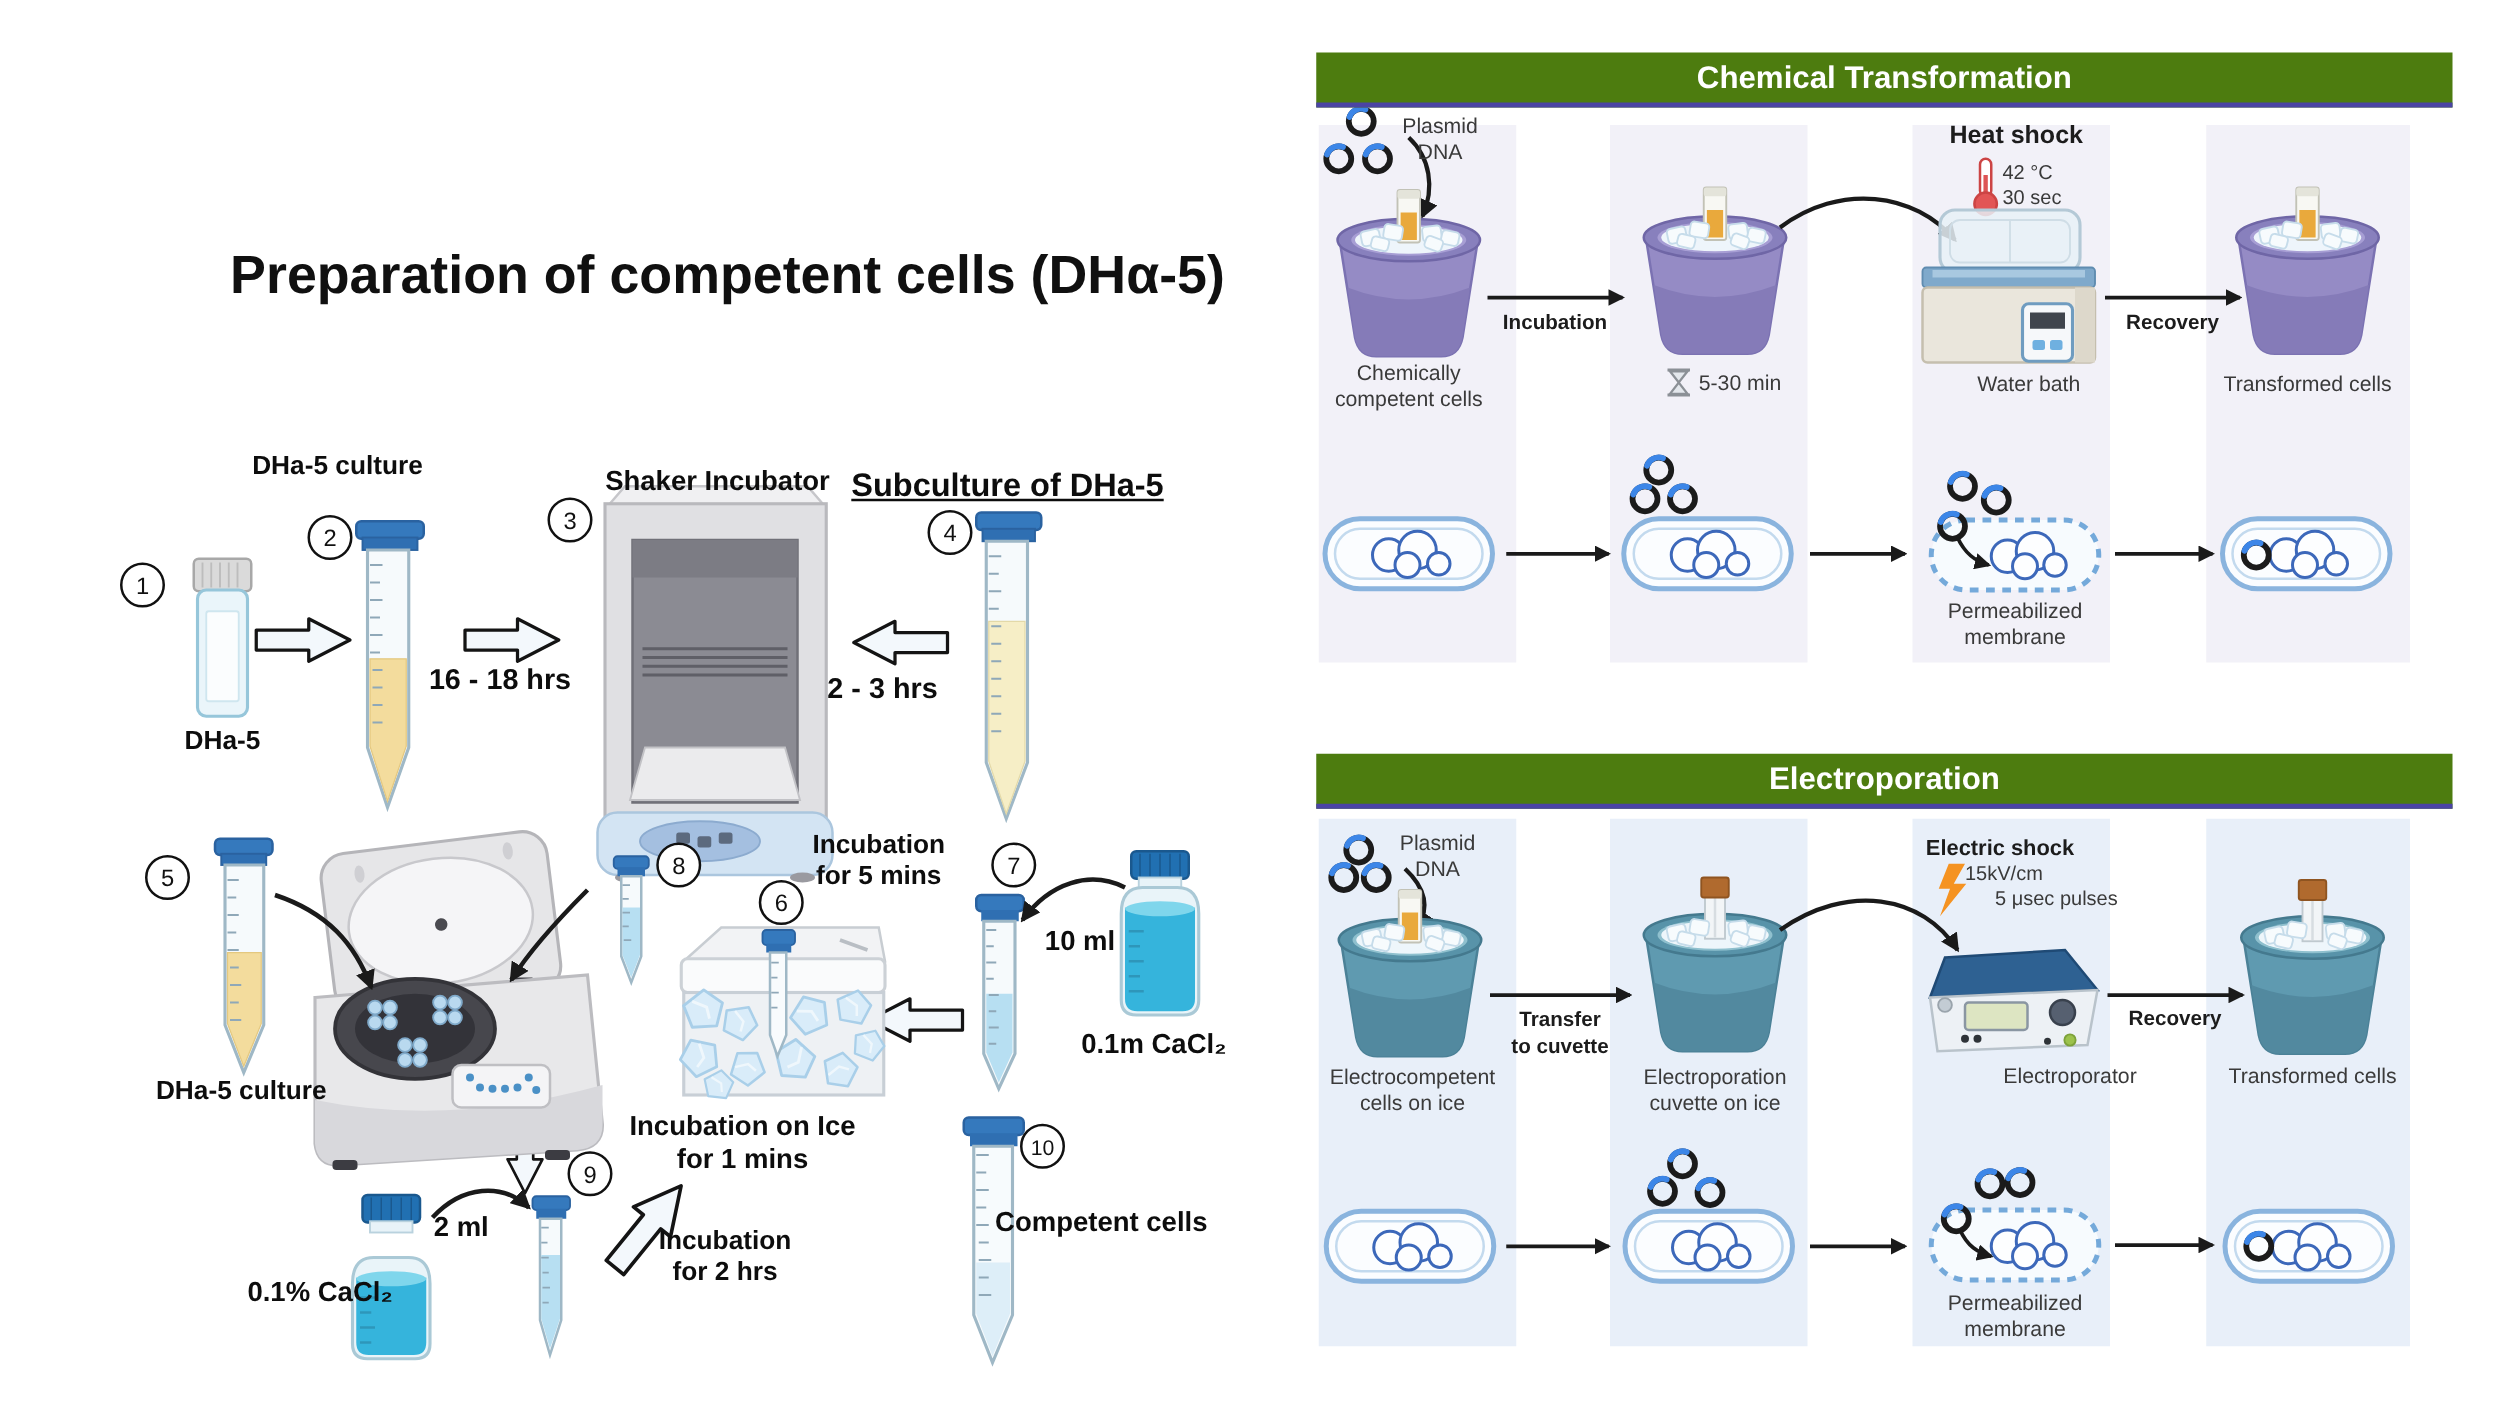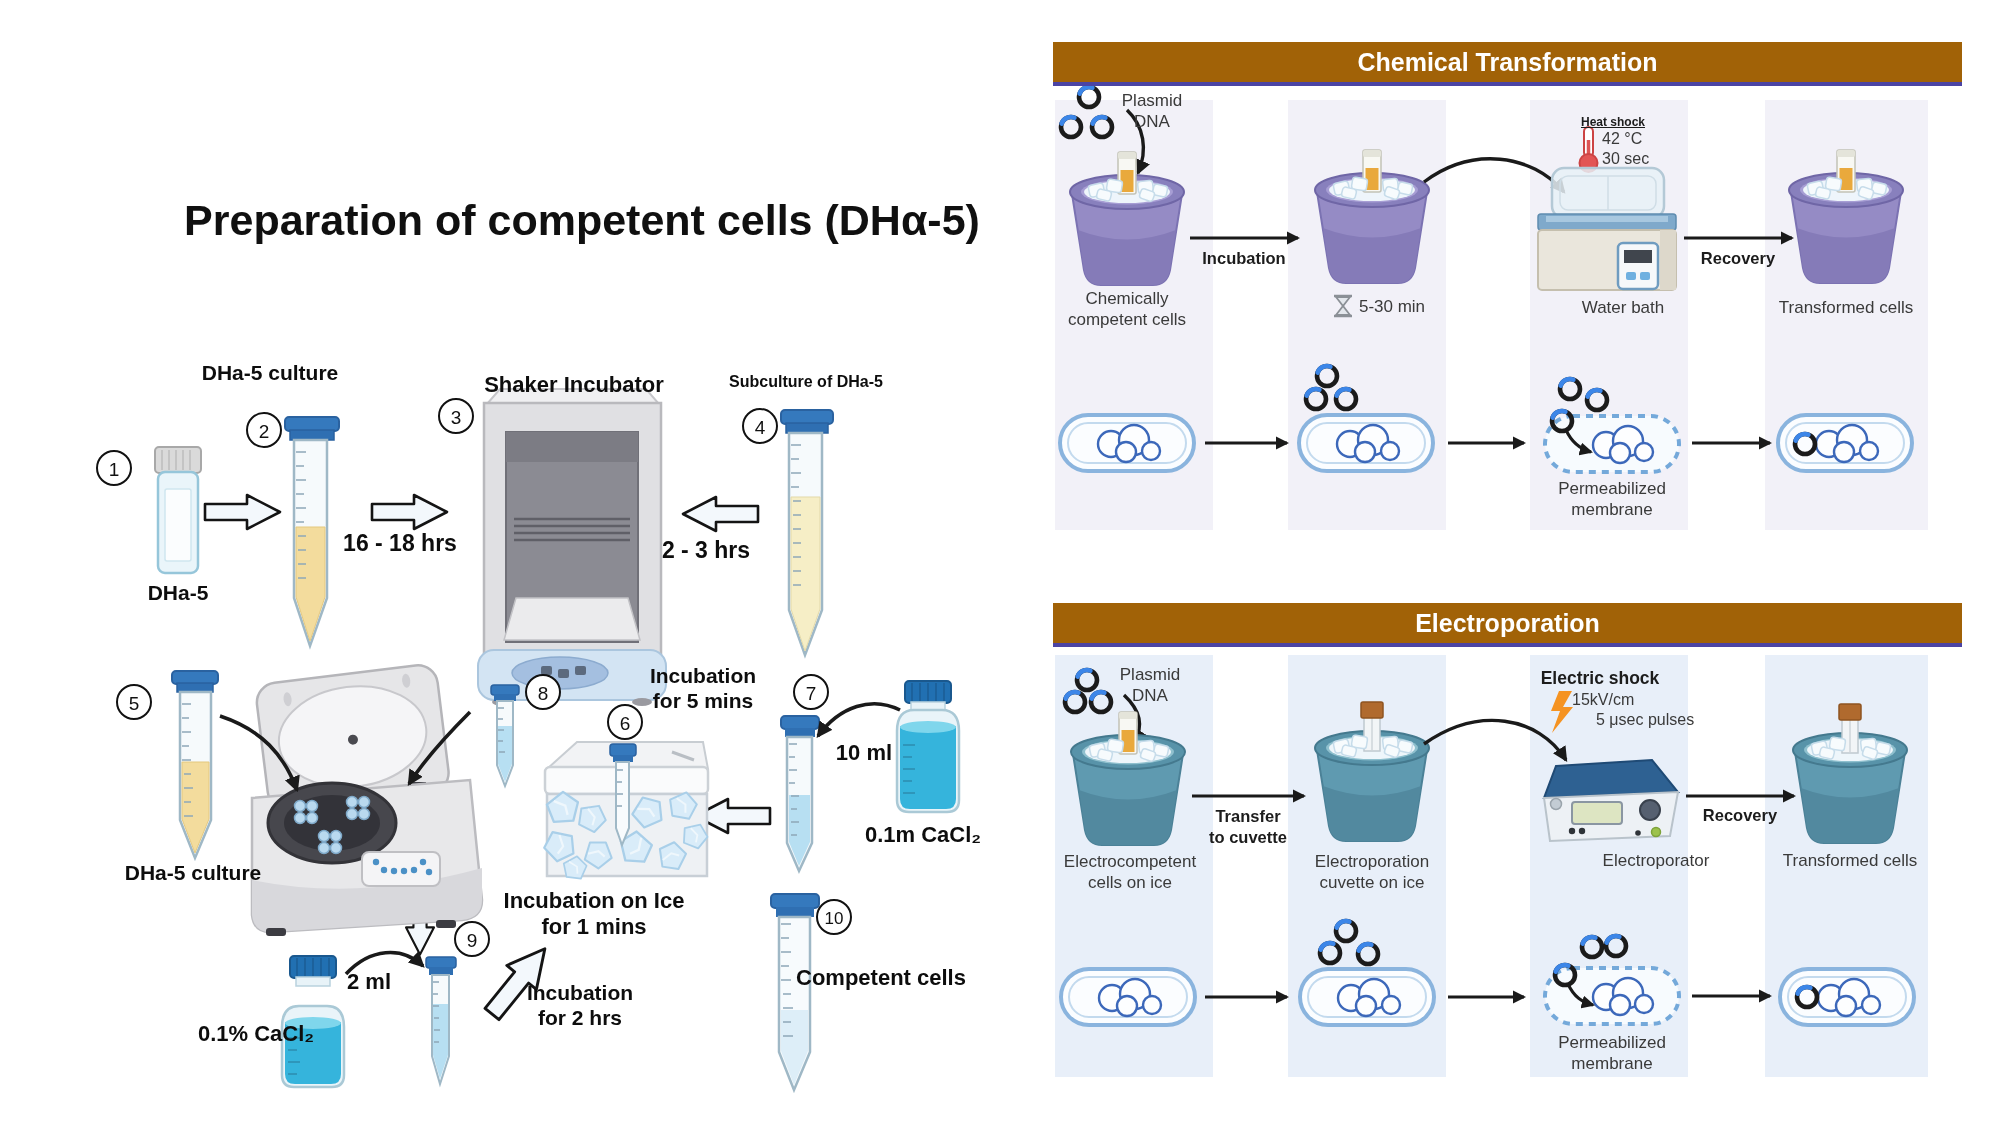--- a/index.html
+++ b/index.html
@@ -1,18 +1,18 @@
 <!DOCTYPE html>
 <html><head>
 <meta charset="utf-8">
 <style>
   html,body{margin:0;padding:0;background:#ffffff;}
   #canvas{position:relative;width:2000px;height:1129px;background:#fff;font-family:"Liberation Sans",sans-serif;overflow:hidden;}
   .band{position:absolute;}
-  .hdr{position:absolute;width:909px;height:40px;background:#a16207;border-bottom:4px solid #4b44a4;color:#fff;
+  .hdr{position:absolute;width:909px;height:40px;background:#4d7c0f;border-bottom:4px solid #4b44a4;color:#fff;
        font-weight:bold;font-size:25px;text-align:center;line-height:40px;}
   .ttl{position:absolute;left:0;top:20px;width:1045px;text-align:center;color:#8d3a68;font-weight:bold;
        font-size:74px;line-height:1.04;letter-spacing:-2px;}
   .sub{position:absolute;left:0;top:196px;width:1164px;text-align:center;color:#101010;font-weight:bold;font-size:43px;}
   .lbl{position:absolute;transform:translateX(-50%);text-align:center;white-space:pre-line;color:#0d0d0d;font-weight:bold;line-height:1.18;}
   .rlbl{position:absolute;transform:translateX(-50%);text-align:center;white-space:pre-line;color:#3a3a3a;font-weight:normal;font-size:17px;line-height:1.25;}
   .rbold{position:absolute;transform:translateX(-50%);text-align:center;white-space:pre-line;color:#1c1c1c;font-weight:bold;font-size:16.5px;line-height:1.3;}
   .la{position:absolute;color:#3a3a3a;font-size:16px;white-space:pre;}
   .step{position:absolute;width:36px;height:36px;border:2.6px solid #111;border-radius:50%;background:#fff;
         text-align:center;line-height:36px;font-size:19px;color:#111;box-sizing:border-box;}
@@ -405,21 +405,21 @@
   <div class="step" style="left:116px;top:684px;">5</div>
   <div class="step" style="left:607px;top:704px;">6</div>
   <div class="step" style="left:793px;top:674px;">7</div>
   <div class="step" style="left:525px;top:674px;">8</div>
   <div class="step" style="left:454px;top:921px;">9</div>
   <div class="step" style="left:816px;top:899px;font-size:17px;">10</div>
 
   <div class="lbl" style="left:178px;top:581px;font-size:21px;">DHa-5</div>
   <div class="lbl" style="left:270px;top:361px;font-size:21px;">DHa-5 culture</div>
   <div class="lbl" style="left:574px;top:372px;font-size:22px;">Shaker Incubator</div>
-  <div class="lbl" style="left:806px;top:373px;font-size:16px;">Subculture of DHa-5</div>
+  <div class="lbl" style="left:806px;top:373px;font-size:26px;text-decoration:underline;">Subculture of DHa-5</div>
   <div class="lbl" style="left:400px;top:530px;font-size:23px;">16 - 18 hrs</div>
   <div class="lbl" style="left:706px;top:537px;font-size:23px;">2 - 3 hrs</div>
   <div class="lbl" style="left:193px;top:861px;font-size:21px;">DHa-5 culture</div>
   <div class="lbl" style="left:703px;top:664px;font-size:21px;">Incubation
 for 5 mins</div>
   <div class="lbl" style="left:594px;top:888px;font-size:22px;">Incubation on Ice
 for 1 mins</div>
   <div class="lbl" style="left:580px;top:981px;font-size:21px;">Incubation
 for 2 hrs</div>
   <div class="lbl" style="left:864px;top:740px;font-size:22px;">10 ml</div>
@@ -427,21 +427,21 @@
   <div class="lbl" style="left:923px;top:822px;font-size:22px;">0.1m CaCl₂</div>
   <div class="lbl" style="left:256px;top:1021px;font-size:22px;">0.1% CaCl₂</div>
   <div class="lbl" style="left:881px;top:965px;font-size:22px;">Competent cells</div>
 
   <div class="rlbl" style="left:1152px;top:90px;">Plasmid
 DNA</div>
   <div class="rlbl" style="left:1127px;top:288px;">Chemically
 competent cells</div>
   <div class="rbold" style="left:1244px;top:248px;">Incubation</div>
   <div class="rlbl" style="left:1392px;top:296px;">5-30 min</div>
-  <div class="rbold" style="left:1613px;top:115px;font-size:12px;text-decoration:underline;">Heat shock</div>
+  <div class="rbold" style="left:1613px;top:95px;font-size:20px;">Heat shock</div>
   <div class="la" style="left:1602px;top:130px;">42 °C</div>
   <div class="la" style="left:1602px;top:150px;">30 sec</div>
   <div class="rlbl" style="left:1607px;top:297px;margin-left:16px;">Water bath</div>
   <div class="rbold" style="left:1738px;top:248px;">Recovery</div>
   <div class="rlbl" style="left:1846px;top:297px;">Transformed cells</div>
   <div class="rlbl" style="left:1612px;top:478px;">Permeabilized
 membrane</div>
 
   <div class="rlbl" style="left:1150px;top:664px;">Plasmid
 DNA</div>

